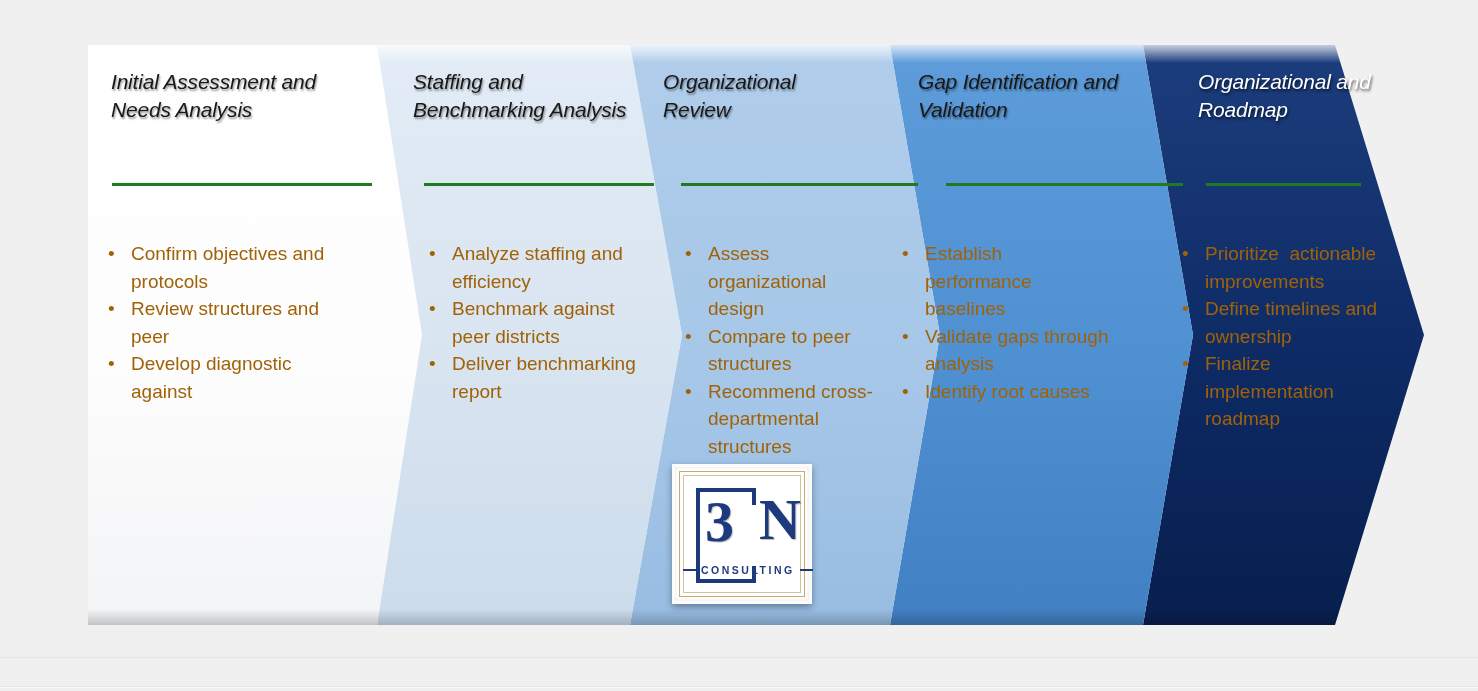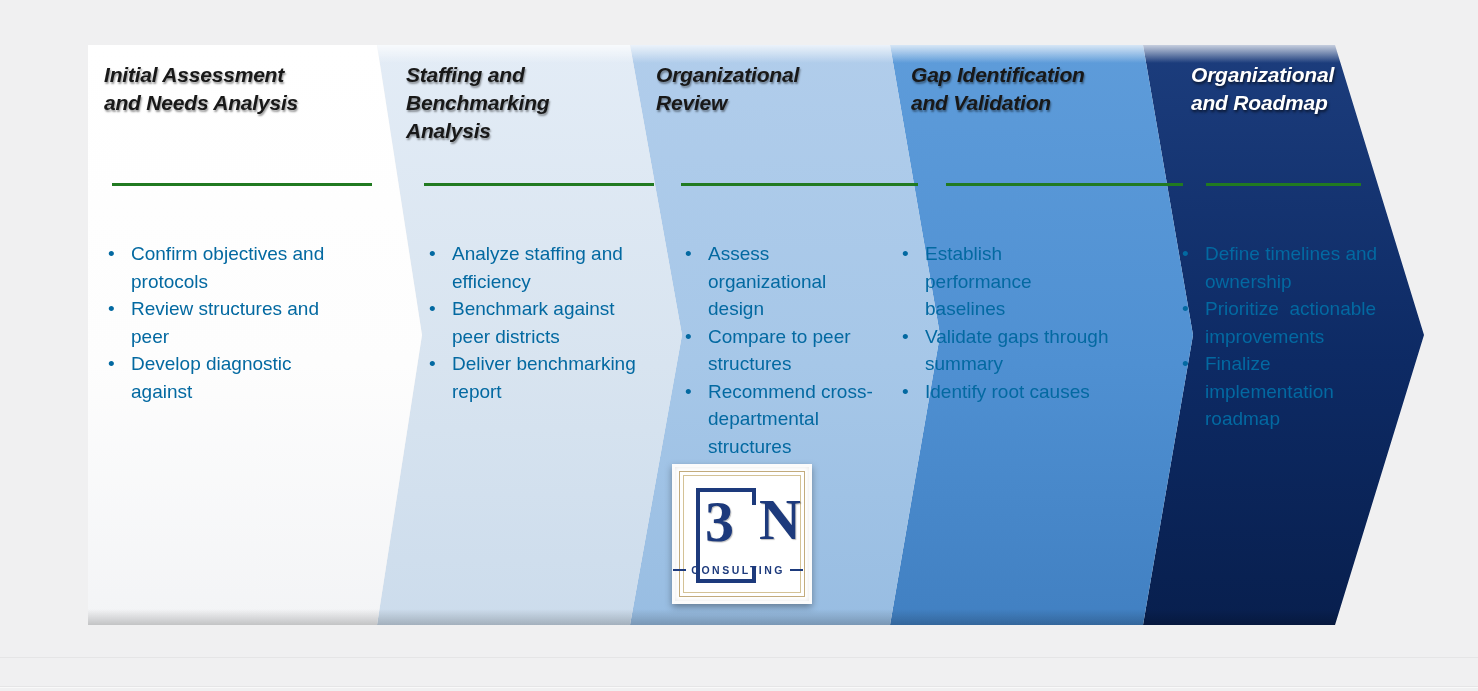--- a/index.html
+++ b/index.html
@@ -40,41 +40,41 @@
       background:linear-gradient(180deg,#5e9cda 0%,#4f90d2 55%,#4180c2 100%);
       clip-path:polygon(0 0,253px 0,303px 50%,253px 100%,0 100%,50px 50%);
       filter:drop-shadow(4px 4px 4px rgba(55,55,65,0.40));}
   .s5{left:1143px;width:281px;z-index:11;
       background:linear-gradient(180deg,#1c3d7d 0%,#0d2a64 55%,#081f4e 100%);
       clip-path:polygon(0 0,192px 0,281px 50%,192px 100%,0 100%,50px 50%);
       filter:drop-shadow(4px 4px 4px rgba(55,55,65,0.40));}
 
   
   .stage-title{
-    position:absolute;z-index:30;margin:1px;
-    font-size:21px;line-height:28px;font-weight:700;font-style:italic;
+    position:absolute;z-index:30;margin:8px;
+    font-size:21px;line-height:28px;font-weight:400;font-style:italic;
     color:#181818;letter-spacing:-0.2px;
     text-shadow:1px 2px 2px rgba(0,0,0,0.40);
   }
   .t1{left:103px;top:60px;width:215px;}
   .t2{left:405px;top:60px;width:220px;}
   .t3{left:655px;top:60px;width:200px;}
   .t4{left:910px;top:60px;width:210px;}
   .t5{left:1190px;top:60px;width:185px;color:#ffffff;text-shadow:1px 2px 3px rgba(0,0,0,0.65);}
 
   .rule{position:absolute;top:183px;height:3px;z-index:30;background:#217a21;}
   .r1{left:112px;width:260px;}
   .r2{left:424px;width:230px;}
   .r3{left:681px;width:237px;}
   .r4{left:946px;width:237px;}
   .r5{left:1206px;width:155px;}
 
   ul.bullets{
     position:absolute;top:240px;z-index:30;margin:0;padding:0;list-style:none;
-    font-size:19px;line-height:27.5px;color:#0369a1;
+    font-size:19px;line-height:27.5px;color:#a16207;
   }
   ul.bullets li{position:relative;padding-left:25px;white-space:pre-wrap;}
   ul.bullets li::before{content:"\2022";position:absolute;left:2px;top:0;}
   .b1{left:106px;width:250px;}
   .b2{left:427px;width:220px;}
   .b3{left:683px;width:195px;}
   .b4{left:900px;width:213px;}
   .b5{left:1180px;width:220px;color:#ffffff;}
 
   
@@ -94,21 +94,21 @@
   .logo .bracket i.bot{bottom:0;}
   .logo .digit,.logo .letter{
     position:absolute;font-family:"Liberation Serif", serif;font-weight:700;
     font-size:58px;line-height:58px;color:#1d3a7c;
     text-shadow:1px 1px 1px rgba(0,0,0,0.25);
   }
   .logo .digit{left:30px;top:26px;}
   .logo .letter{left:84px;top:24px;}
   .logo .caption{
     position:absolute;left:8px;right:6px;top:97px;z-index:2;
-    display:flex;align-items:center;justify-content:flex-end;gap:5px;
+    display:flex;align-items:center;justify-content:space-between;gap:5px;
     font-size:10.5px;font-weight:700;letter-spacing:2.5px;color:#1d3a7c;
   }
   .logo .caption .dash{width:13px;height:2px;background:#1d3a7c;flex:none;}
 </style>
 </head>
 <body>
 
 <div class="bg-groove g1"></div>
 <div class="bg-groove g2"></div>
 
@@ -139,29 +139,29 @@
 <ul class="bullets b3">
   <li>Assess organizational design</li>
   <li>Compare to peer structures</li>
   <li>Recommend cross-departmental structures</li>
 </ul>
 
 <h2 class="stage-title t4">Gap Identification and Validation</h2>
 <div class="rule r4"></div>
 <ul class="bullets b4">
   <li>Establish performance baselines</li>
-  <li>Validate gaps through summary</li>
+  <li>Validate gaps through analysis</li>
   <li>Identify root causes</li>
 </ul>
 
 <h2 class="stage-title t5">Organizational and Roadmap</h2>
 <div class="rule r5"></div>
 <ul class="bullets b5">
+  <li>Prioritize  actionable improvements</li>
   <li>Define timelines and ownership</li>
-  <li>Prioritize  actionable improvements</li>
   <li>Finalize implementation roadmap</li>
 </ul>
 
 <div class="logo">
   <div class="frame-outer"></div>
   <div class="frame-inner"></div>
   <div class="bracket">
     <i class="top"></i>
       <i class="bot"></i>
   </div>

